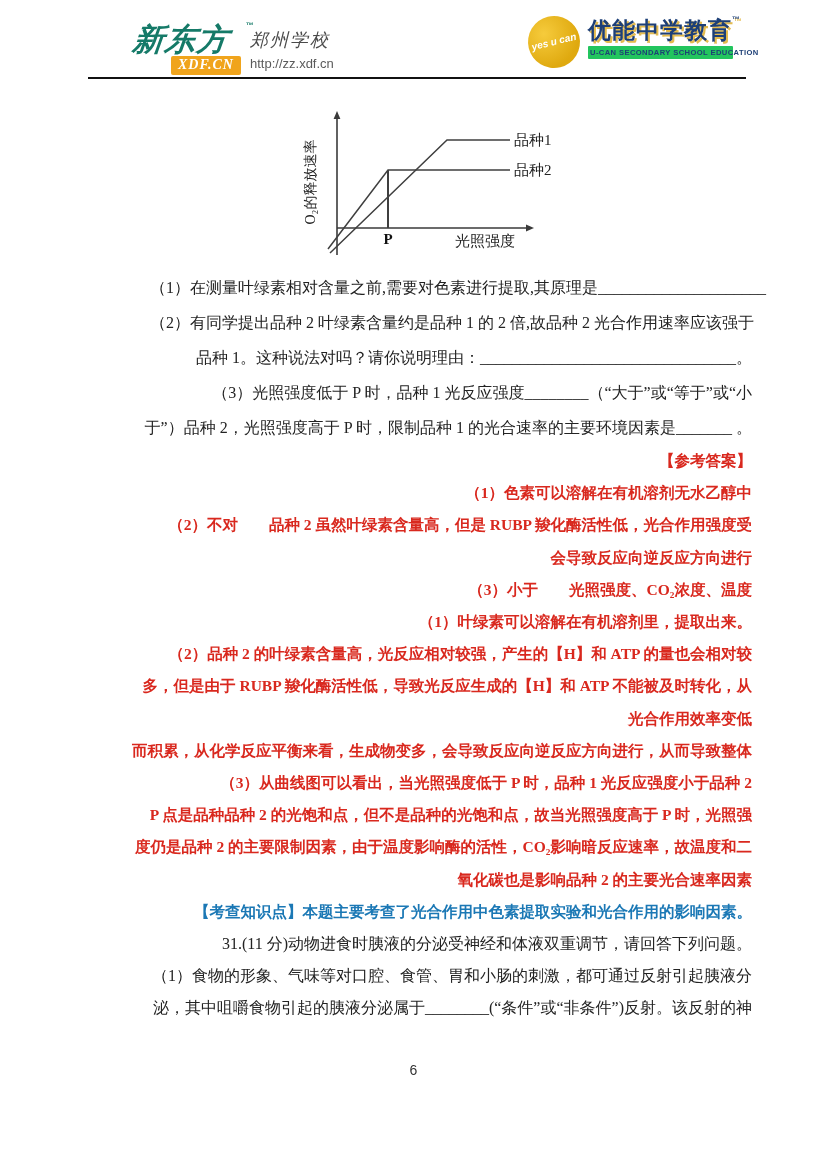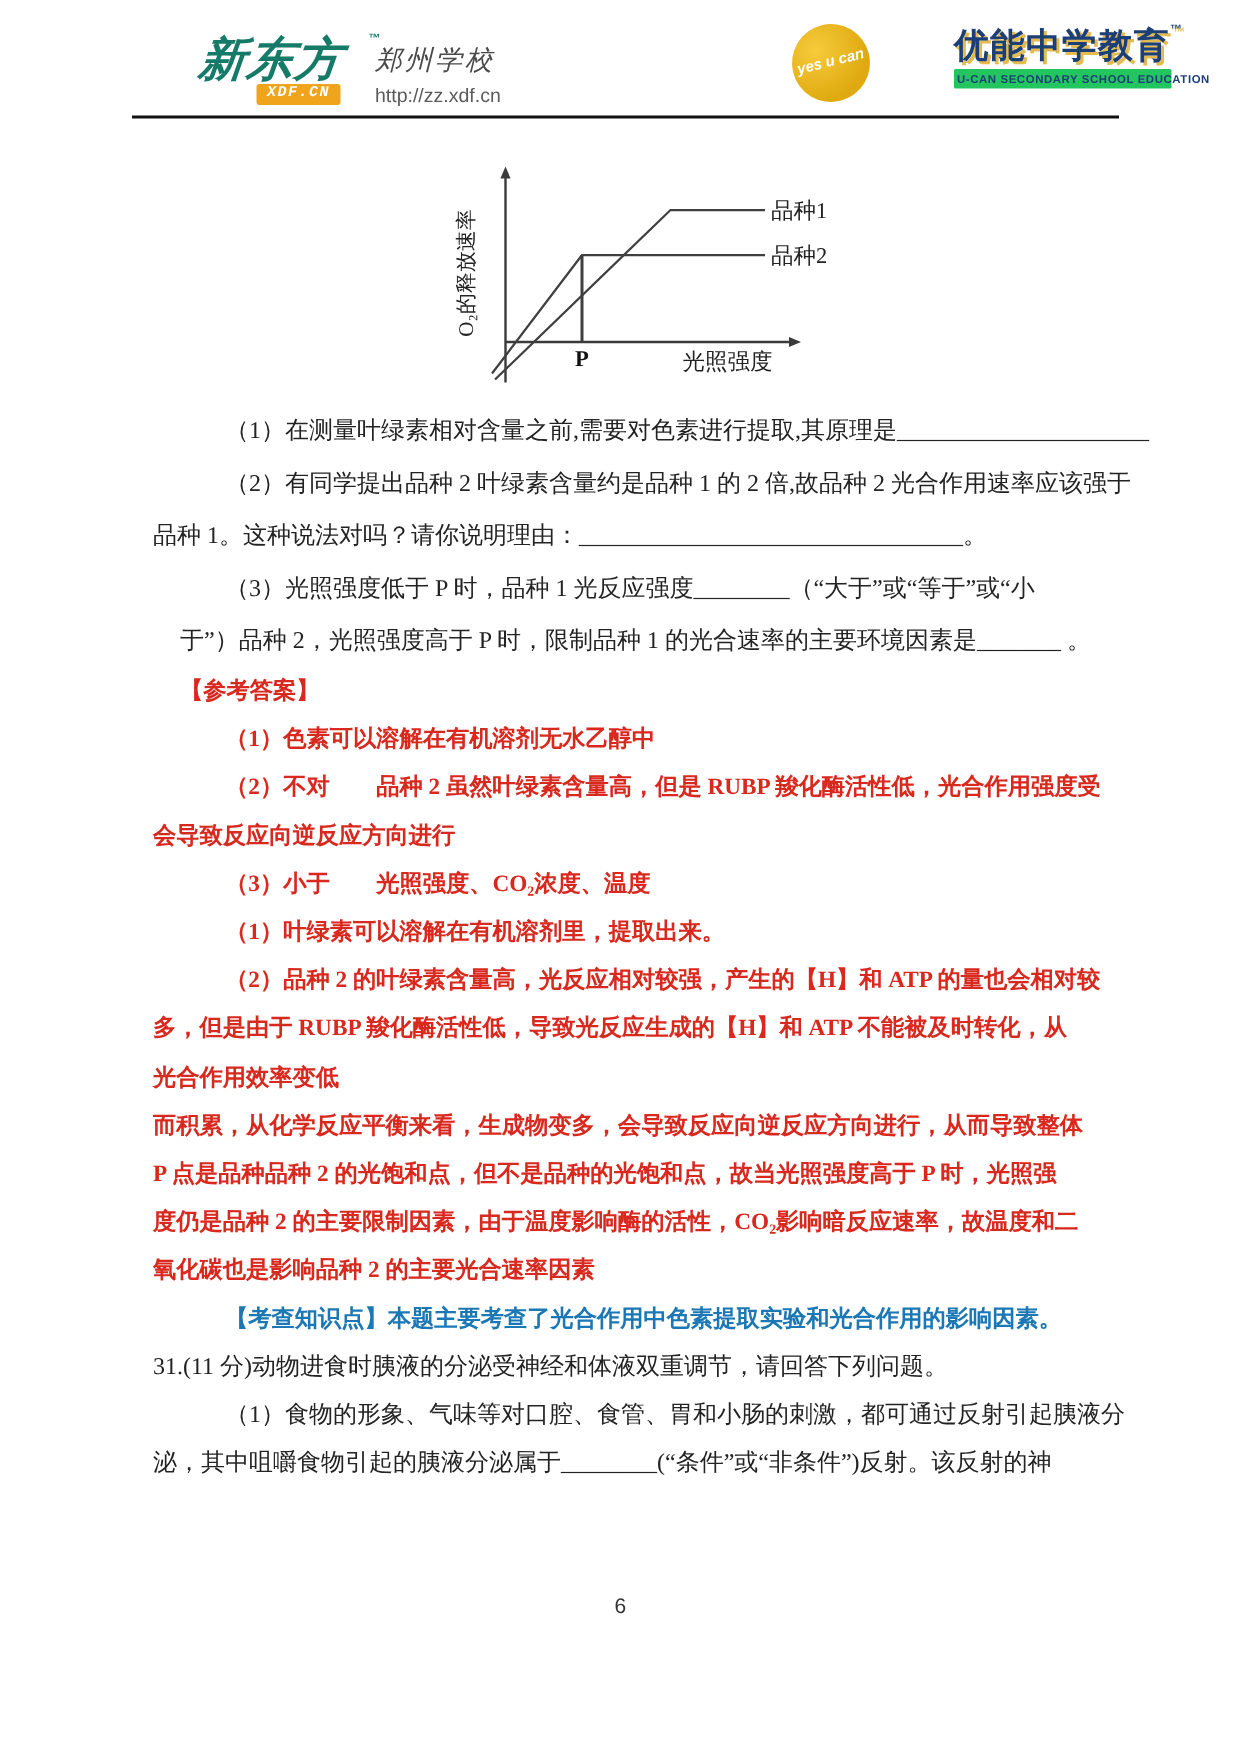--- a/index.html
+++ b/index.html
@@ -22,39 +22,39 @@
     font-family: "Liberation Sans", sans-serif;
     font-weight: bold; font-style: italic;
     font-size: 31px; letter-spacing: 1px;
     color: #157a68; transform: skewX(-6deg);
     white-space: nowrap; line-height: 1;
   }
   .brand-tm { position:absolute; right:-10px; top:-2px; font-size:8px; color:#157a68; font-style:normal; }
   .brand-box {
     position: absolute; left: 38px; top: 32px;
     background: #f0a41c; color: #fff;
-    font-family: Liberation Mono, monospace;
+    font-family: Liberation Serif, serif;
     font-weight: bold; font-style: italic;
-    font-size: 10px; padding: 1px 7px 2px 7px;
+    font-size: 14px; padding: 1px 7px 2px 7px;
     border-radius: 2px; letter-spacing: 1px;
   }
   .school-col { position: absolute; left: 250px; top: 28px; font-family: "Liberation Sans", sans-serif; }
   .school-name { font-size: 18px; color: #4a4a4a; letter-spacing: 2px; font-style: italic; }
   .school-url { font-size: 13px; color: #5a5a5a; margin-top: 4px; }
 
   .ucan-logo { position: absolute; left: 528px; top: 14px; width: 205px; height: 58px; }
   .ucan-circle {
     position: absolute; left: 0; top: 2px; width: 52px; height: 52px;
     border-radius: 50%;
     background: radial-gradient(circle at 35% 30%, #f6cb3c, #dfa90f 70%);
     color: #fff; display: flex; align-items: center; justify-content: center;
     font-family: "Liberation Sans", sans-serif; font-style: italic; font-weight: bold;
     font-size: 10px; transform: rotate(-14deg); text-align: center; line-height: 1.05;
   }
-  .ucan-right { position: absolute; left: 60px; top: 4px; width: 145px; margin-left: 48px; }
+  .ucan-right { position: absolute; left: 60px; top: 4px; width: 145px; }
   .ucan-title {
     font-family: "Liberation Sans", sans-serif;
     font-weight: bold; font-size: 23px; letter-spacing: 1px;
     color: #1d3f77; white-space: nowrap;
     text-shadow: 2px 2px 0 #e4bb4e;
     line-height: 1.1;
   }
   .ucan-tm { position: absolute; right: -8px; top: -2px; font-size: 8px; color: #1d3f77; }
   .ucan-bar {
     margin-top: 3px; background: #22c55e; color: #1d3f77;
@@ -67,21 +67,21 @@
   .chart-wrap { position: absolute; left: 295px; top: 110px; width: 270px; height: 150px; }
   .chart-wrap svg { display: block; }
   .ax { stroke: #3a3a3a; stroke-width: 1.6; fill: none; }
   .curve { stroke: #3f3f3f; stroke-width: 1.5; fill: none; }
   .pline { stroke: #3f3f3f; stroke-width: 2; fill: none; }
   .ctext { font-family: "Liberation Serif", serif; font-size: 15px; fill: #222; }
   .ctext-small { font-family: "Liberation Serif", serif; font-size: 14px; fill: #222; }
   .cp { font-family: "Liberation Serif", serif; font-size: 15px; font-weight: bold; fill: #111; }
 
   
-  .textblock { position: absolute; left: 102px; width: 650px; }
+  .textblock { position: absolute; left: 102px; width: 650px; text-align: right; }
   .blockA { top: 270px; }
   .blockB { top: 445px; }
   .tl { white-space: nowrap; }
   .blockA .tl { line-height: 35px; font-size: 16px; }
   .blockB .tl { line-height: 32.2px; font-size: 16px; }
   .ind1 { padding-left: 18px; }
   .ind2 { padding-left: 48px; }
   .t-black { color: #232323; }
   .t-red   { color: #d9281e; font-weight: bold; font-size: 15.5px !important; }
   .t-blue  { color: #1b78b5; font-weight: bold; font-size: 15.5px !important; }
@@ -159,20 +159,21 @@
     <div class="tl t-red ind1">【参考答案】</div>
     <div class="tl t-red ind2">（1）色素可以溶解在有机溶剂无水乙醇中</div>
     <div class="tl t-red ind2">（2）不对　　品种 2 虽然叶绿素含量高，但是 RUBP 羧化酶活性低，光合作用强度受</div>
     <div class="tl t-red">会导致反应向逆反应方向进行</div>
     <div class="tl t-red ind2">（3）小于　　光照强度、CO₂浓度、温度</div>
     <div class="tl t-red ind2">（1）叶绿素可以溶解在有机溶剂里，提取出来。</div>
     <div class="tl t-red ind2">（2）品种 2 的叶绿素含量高，光反应相对较强，产生的【H】和 ATP 的量也会相对较</div>
     <div class="tl t-red">多，但是由于 RUBP 羧化酶活性低，导致光反应生成的【H】和 ATP 不能被及时转化，从</div>
     <div class="tl t-red">光合作用效率变低</div>
     <div class="tl t-red">而积累，从化学反应平衡来看，生成物变多，会导致反应向逆反应方向进行，从而导致整体</div>
+    <div class="tl t-red ind2">（3）从曲线图可以看出，当光照强度低于 P 时，品种 1 光反应强度小于品种 2</div>
     <div class="tl t-red">P 点是品种品种 2 的光饱和点，但不是品种的光饱和点，故当光照强度高于 P 时，光照强</div>
     <div class="tl t-red">度仍是品种 2 的主要限制因素，由于温度影响酶的活性，CO₂影响暗反应速率，故温度和二</div>
     <div class="tl t-red">氧化碳也是影响品种 2 的主要光合速率因素</div>
     <div class="tl t-blue ind2">【考查知识点】本题主要考查了光合作用中色素提取实验和光合作用的影响因素。</div>
     <div class="tl t-black">31.(11 分)动物进食时胰液的分泌受神经和体液双重调节，请回答下列问题。</div>
     <div class="tl t-black ind2">（1）食物的形象、气味等对口腔、食管、胃和小肠的刺激，都可通过反射引起胰液分</div>
     <div class="tl t-black">泌，其中咀嚼食物引起的胰液分泌属于________(“条件”或“非条件”)反射。该反射的神</div>
   </div>
 
   <div class="page-num">6</div>

